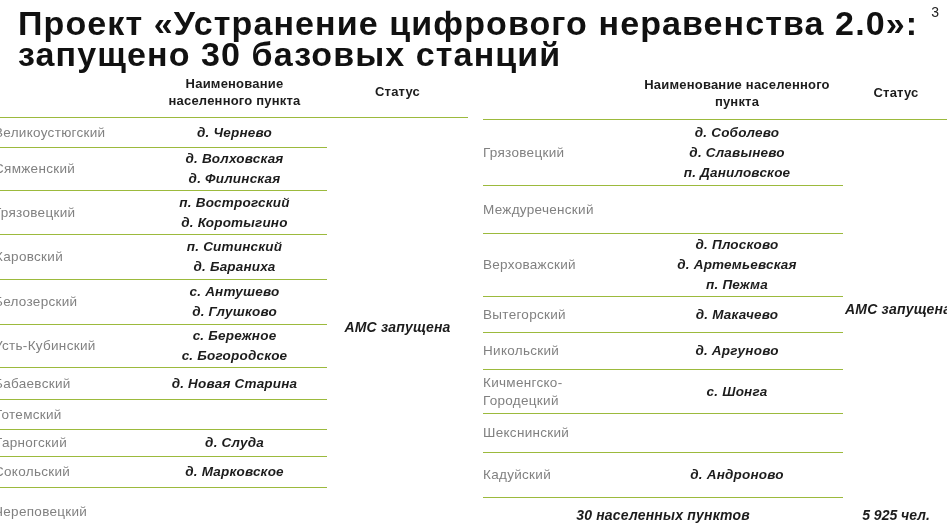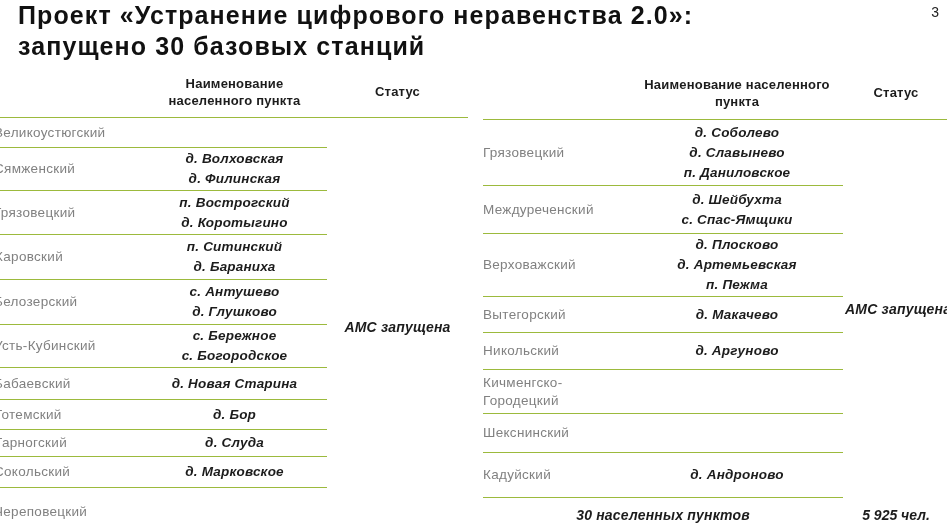--- a/index.html
+++ b/index.html
@@ -11,22 +11,22 @@
   html,body{width:947px;height:531px;}
   body{
     position:relative;
     overflow:hidden;
     background:#ffffff;
     font-family:"Liberation Sans",sans-serif;
     color:var(--text-black);
   }
   .page-title{
     position:absolute;
-    top:0;left:18px;
-    font-size:25px;font-weight:700;
+    top:8px;left:18px;
+    font-size:34px;font-weight:700;
     letter-spacing:1.1px;
     line-height:31px;
     white-space:pre-line;
     color:#111;
   }
   .page-number{
     position:absolute;
     top:4px;right:8px;
     font-size:14px;
     color:#222;
@@ -137,20 +137,21 @@
 <div class="table table-left">
   <div class="thead">
     <div class="th col-district"></div>
     <div class="th col-settlement">Наименование
 населенного пункта</div>
     <div class="th col-status">Статус</div>
   </div>
   <div class="rows">
     <div class="row" style="height:30px">
       <div class="cell-district">Великоустюгский</div>
+      <div class="cell-settlement">д. Чернево</div>
     </div>
     <div class="row" style="height:43px">
       <div class="cell-district">Сямженский</div>
       <div class="cell-settlement">д. Волховская
 д. Филинская</div>
     </div>
     <div class="row" style="height:44px">
       <div class="cell-district">Грязовецкий</div>
       <div class="cell-settlement">п. Вострогский
 д. Коротыгино</div>
@@ -169,21 +170,20 @@
       <div class="cell-district">Усть-Кубинский</div>
       <div class="cell-settlement">с. Бережное
 с. Богородское</div>
     </div>
     <div class="row" style="height:32px">
       <div class="cell-district">Бабаевский</div>
       <div class="cell-settlement">д. Новая Старина</div>
     </div>
     <div class="row" style="height:30px">
       <div class="cell-district">Тотемский</div>
-      <div class="cell-settlement">д. Бор</div>
     </div>
     <div class="row" style="height:27px">
       <div class="cell-district">Тарногский</div>
       <div class="cell-settlement">д. Слуда</div>
     </div>
     <div class="row" style="height:31px">
       <div class="cell-district">Сокольский</div>
       <div class="cell-settlement">д. Марковское</div>
     </div>
     <div class="row" style="height:48px">
@@ -202,40 +202,39 @@
   </div>
   <div class="rows">
     <div class="row" style="height:66px">
       <div class="cell-district">Грязовецкий</div>
       <div class="cell-settlement">д. Соболево
 д. Славынево
 п. Даниловское</div>
     </div>
     <div class="row" style="height:48px">
       <div class="cell-district">Междуреченский</div>
-      <div class="cell-settlement">д. Шейбухта
-с. Спас-Ямщики</div>
     </div>
     <div class="row" style="height:63px">
       <div class="cell-district">Верховажский</div>
       <div class="cell-settlement">д. Плосково
 д. Артемьевская
 п. Пежма</div>
     </div>
     <div class="row" style="height:36px">
       <div class="cell-district">Вытегорский</div>
       <div class="cell-settlement">д. Макачево</div>
     </div>
     <div class="row" style="height:37px">
       <div class="cell-district">Никольский</div>
       <div class="cell-settlement">д. Аргуново</div>
     </div>
     <div class="row" style="height:44px">
       <div class="cell-district">Кичменгско-
 Городецкий</div>
+      <div class="cell-settlement">с. Шонга</div>
     </div>
     <div class="row" style="height:39px">
       <div class="cell-district">Шекснинский</div>
     </div>
     <div class="row" style="height:45px">
       <div class="cell-district">Кадуйский</div>
       <div class="cell-settlement">д. Андроново</div>
     </div>
   </div>
   <div class="status-cell">АМС запущена</div>

